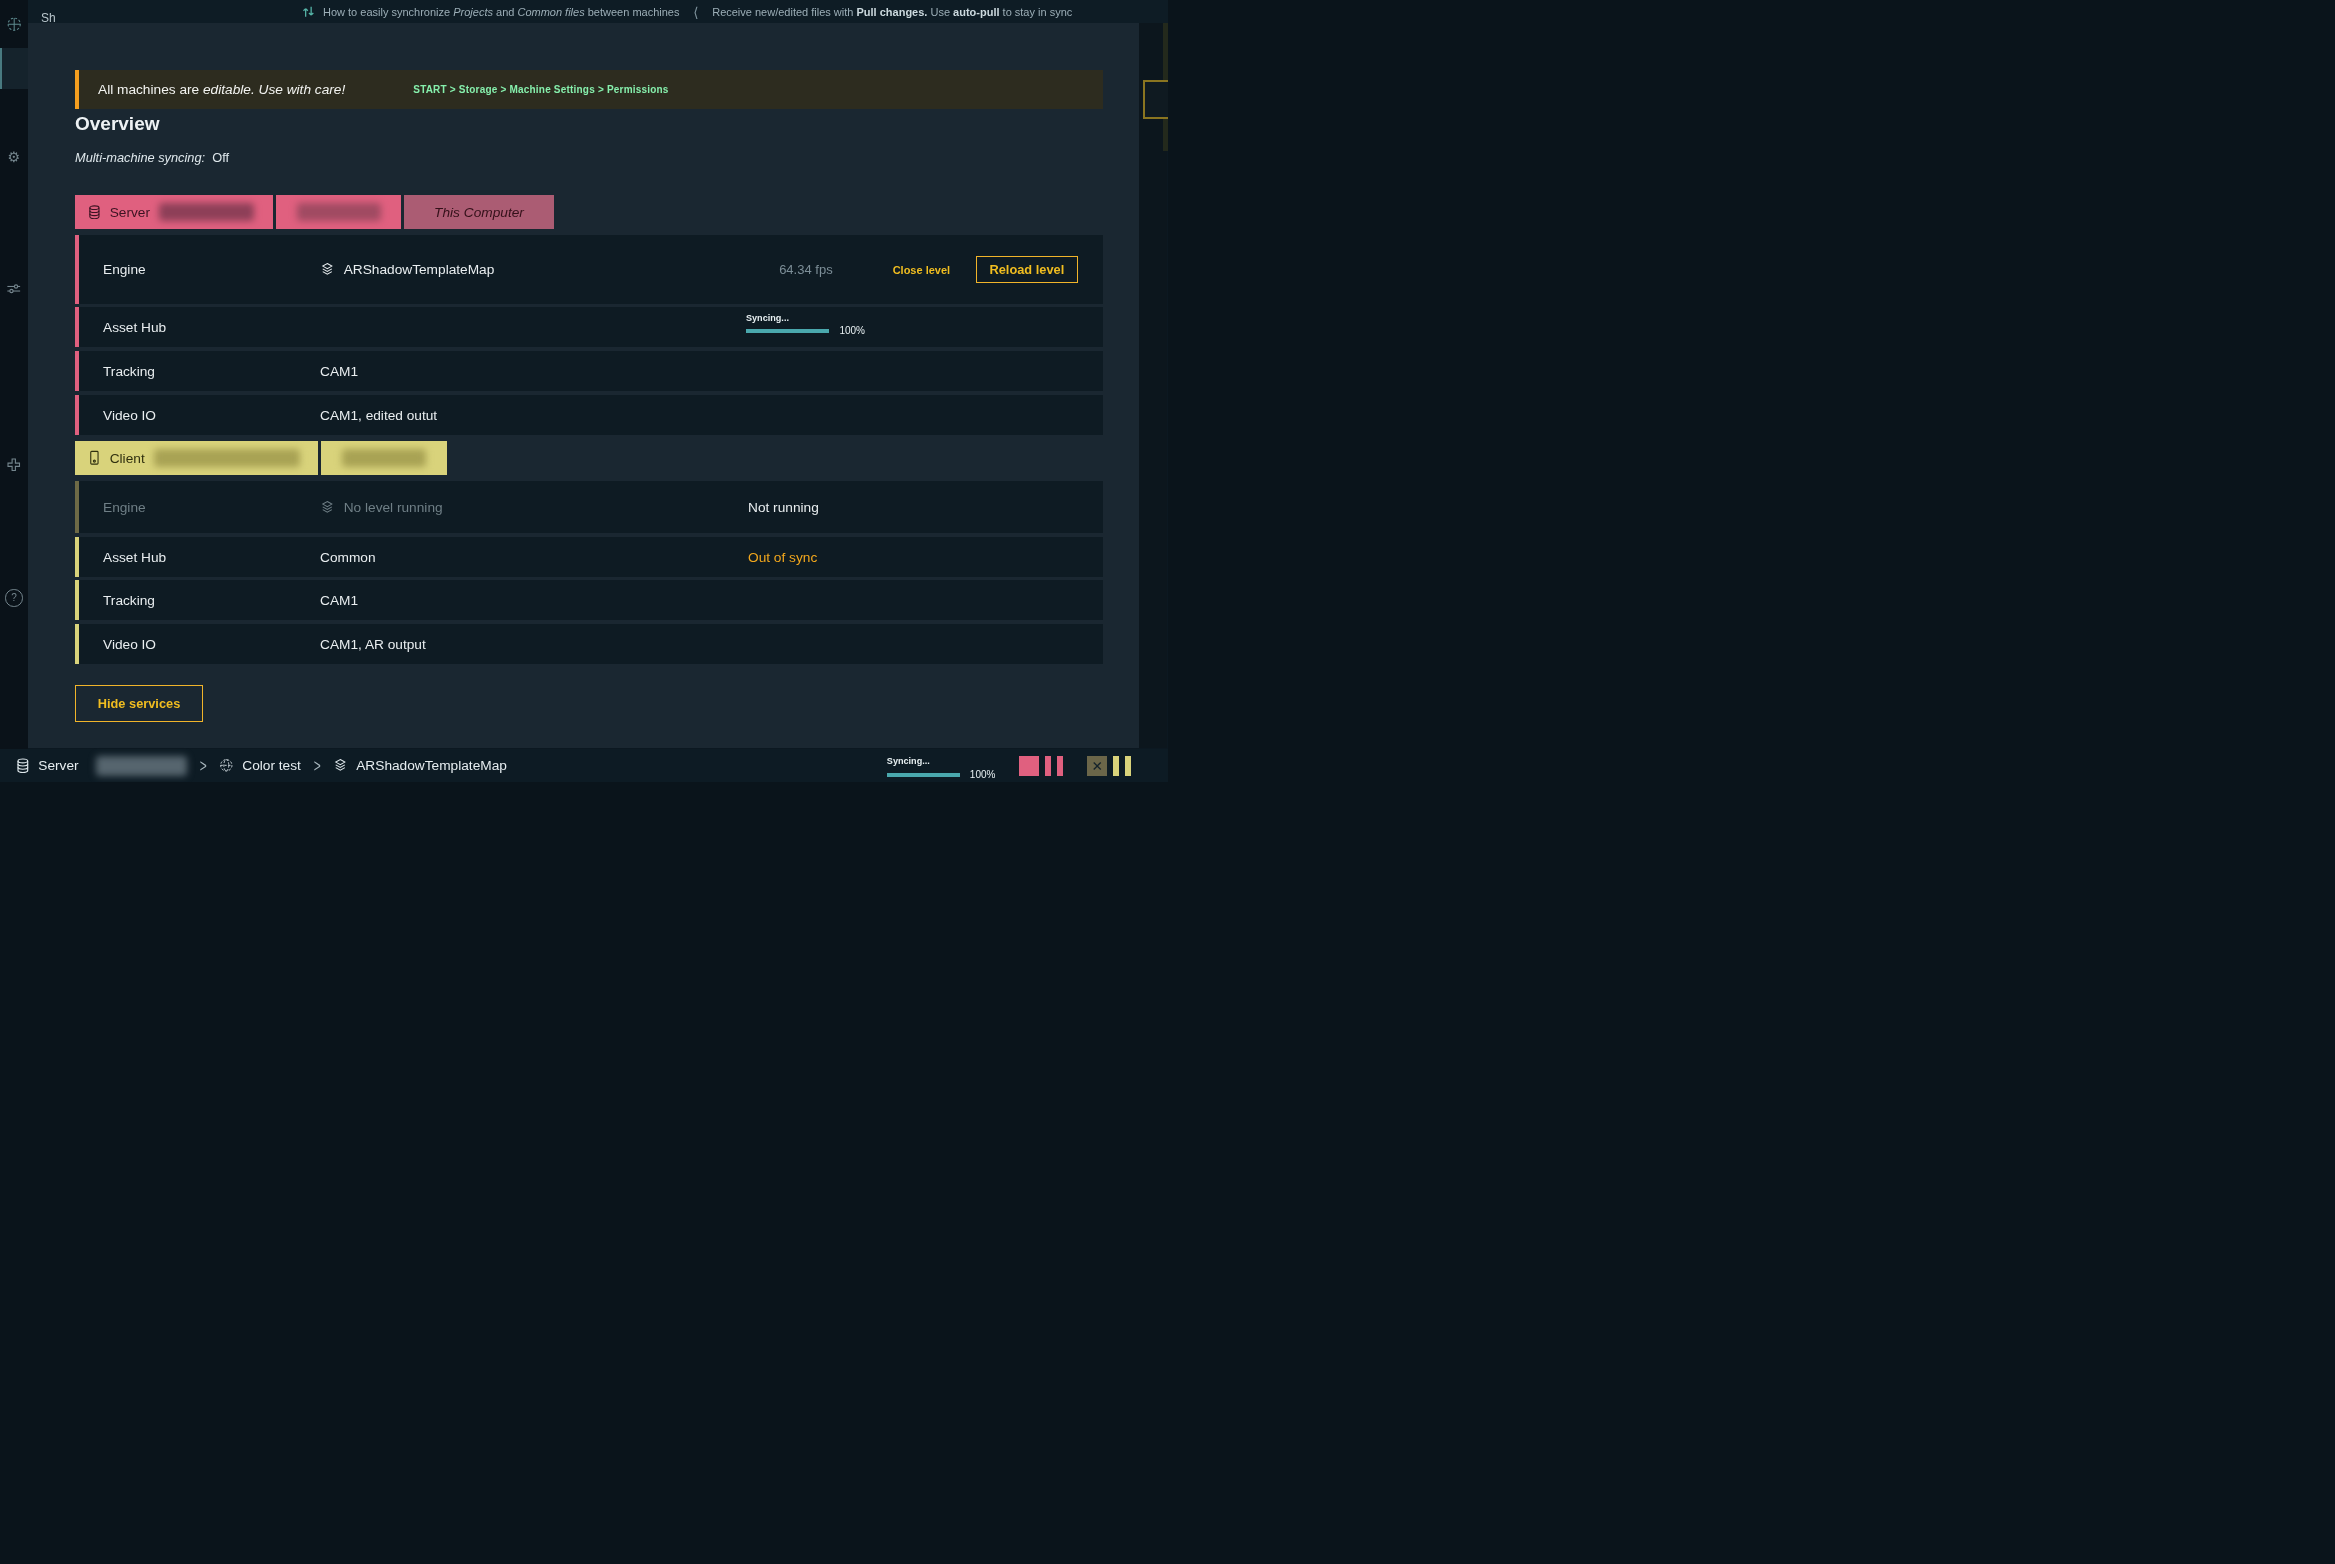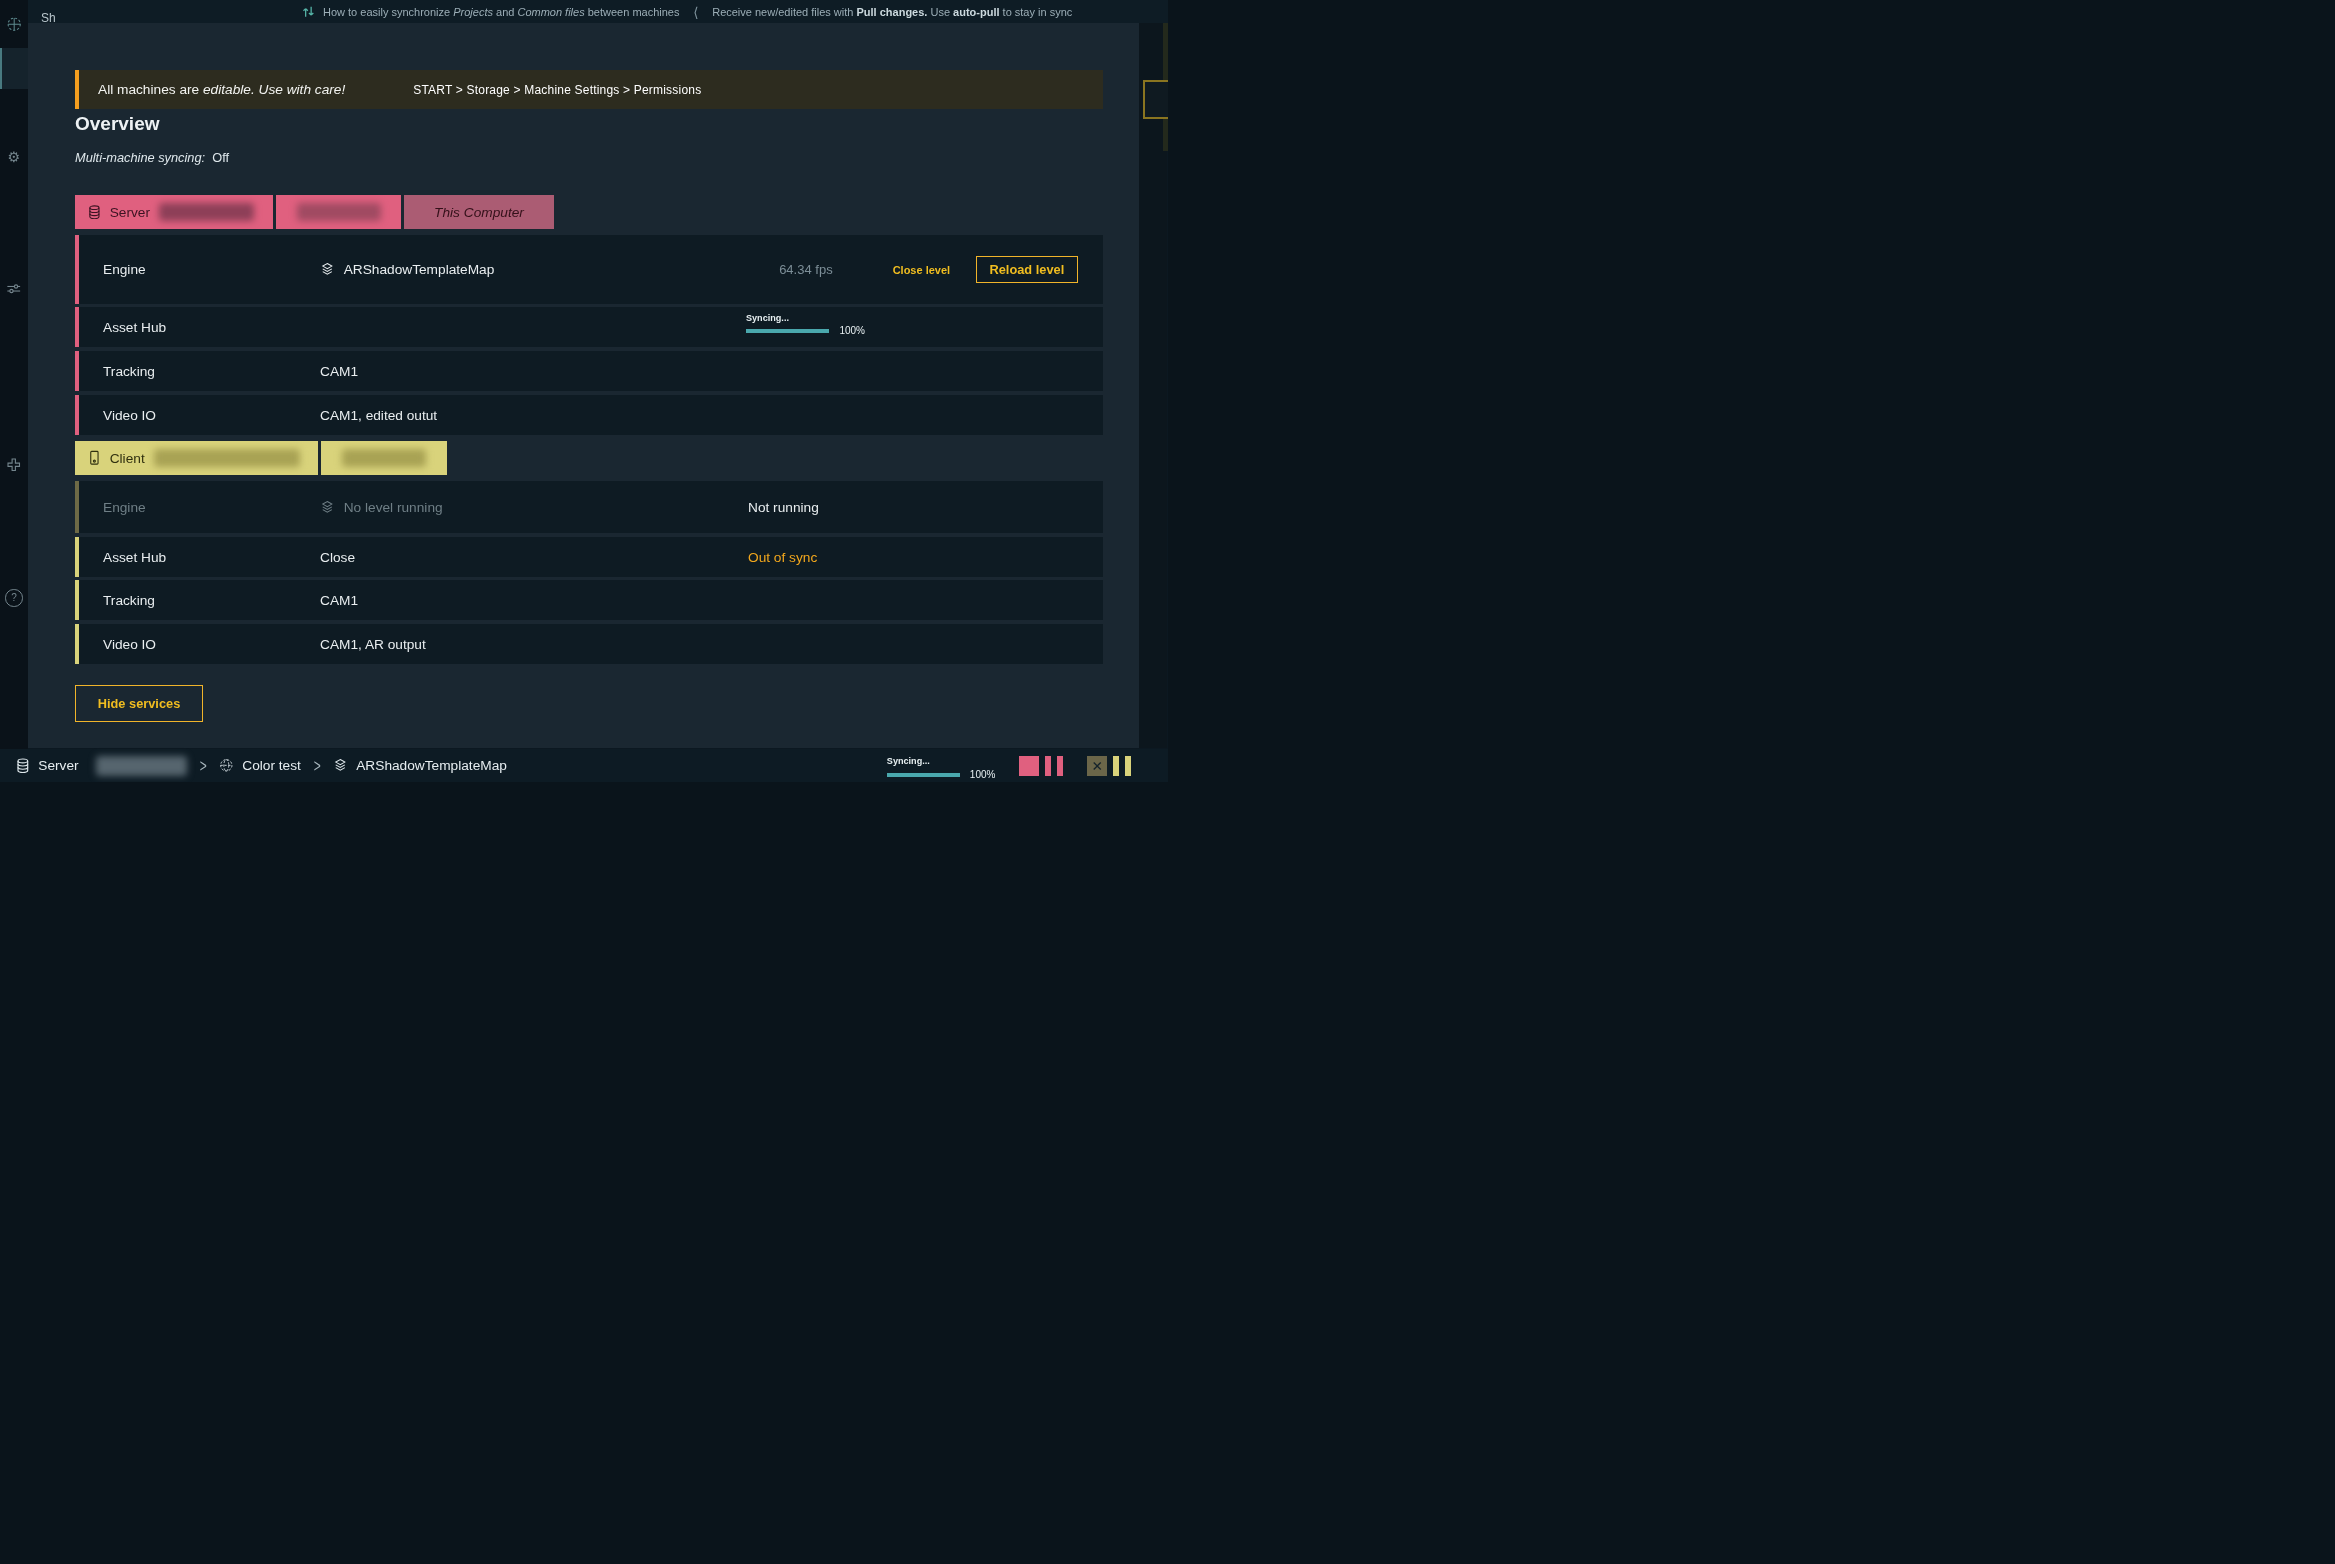--- a/index.html
+++ b/index.html
@@ -16,21 +16,21 @@
   .side-icon{position:absolute;left:0;width:28px;text-align:center;color:#74858d;}
   .frag-text{position:absolute;left:41px;top:11px;font-size:12px;color:#b9c6cc;}
   
   .modal{position:absolute;left:28px;top:23px;width:1111px;height:725px;background:#1a2731;}
   .frag-right{position:absolute;left:1139px;top:23px;width:28px;height:725px;background:#0c161d;}
   .frag-olive{position:absolute;left:1163px;top:23px;width:4.6px;height:128px;background:#23291c;}
   
   .banner{position:absolute;left:47px;top:47px;width:1028px;height:39px;background:#2d2c1f;border-left:4.6px solid #f59e1f;box-sizing:border-box;display:flex;align-items:center;}
   .banner .msg{margin-left:19px;font-size:13.7px;color:#f3f4f1;}
   .banner .msg i{font-style:italic;}
-  .banner .crumb{margin-left:68px;font-size:12px;font-weight:normal;color:#ffffff;letter-spacing:0.2px;}
+  .banner .crumb{margin-left:68px;font-size:10px;font-weight:bold;color:#86efac;letter-spacing:0.2px;}
   
   .title{position:absolute;left:47px;top:90px;font-size:19px;font-weight:600;color:#eef2f4;}
   .subtitle{position:absolute;left:47px;top:127px;font-size:12.8px;color:#dfe8ec;}
   .subtitle .lab{font-style:italic;}
   .hdr-actions{position:absolute;left:0;top:114px;width:1075px;display:flex;align-items:center;font-size:12.8px;font-weight:bold;white-space:nowrap;}
   .act-dim{color:#978b33;display:flex;align-items:center;gap:7.3px;margin-left:587px;}
   .act-yellow{color:#f0bd20;cursor:pointer;}
   
   .tab{position:absolute;height:34px;display:flex;align-items:center;box-sizing:border-box;}
   .tab.pink{background:#e0607f;color:#3c1322;}
@@ -224,21 +224,21 @@
           </svg>
         </span>
         <span>No level running</span>
       </div>
       <span class="status-txt">Not running</span>
     </div>
 
     <div class="row khaki-b" style="top:514px;height:40px;">
       <div class="cell-label">Asset Hub</div>
       <div class="cell-value">
-          <span>Close</span>
+          <span>Common</span>
         </div>
       <span class="status-txt status-orange">Out of sync</span>
     </div>
 
     <div class="row khaki-b" style="top:557px;height:40px;">
       <div class="cell-label">Tracking</div>
       <div class="cell-value">
           <span>CAM1</span>
         </div>
     </div>

